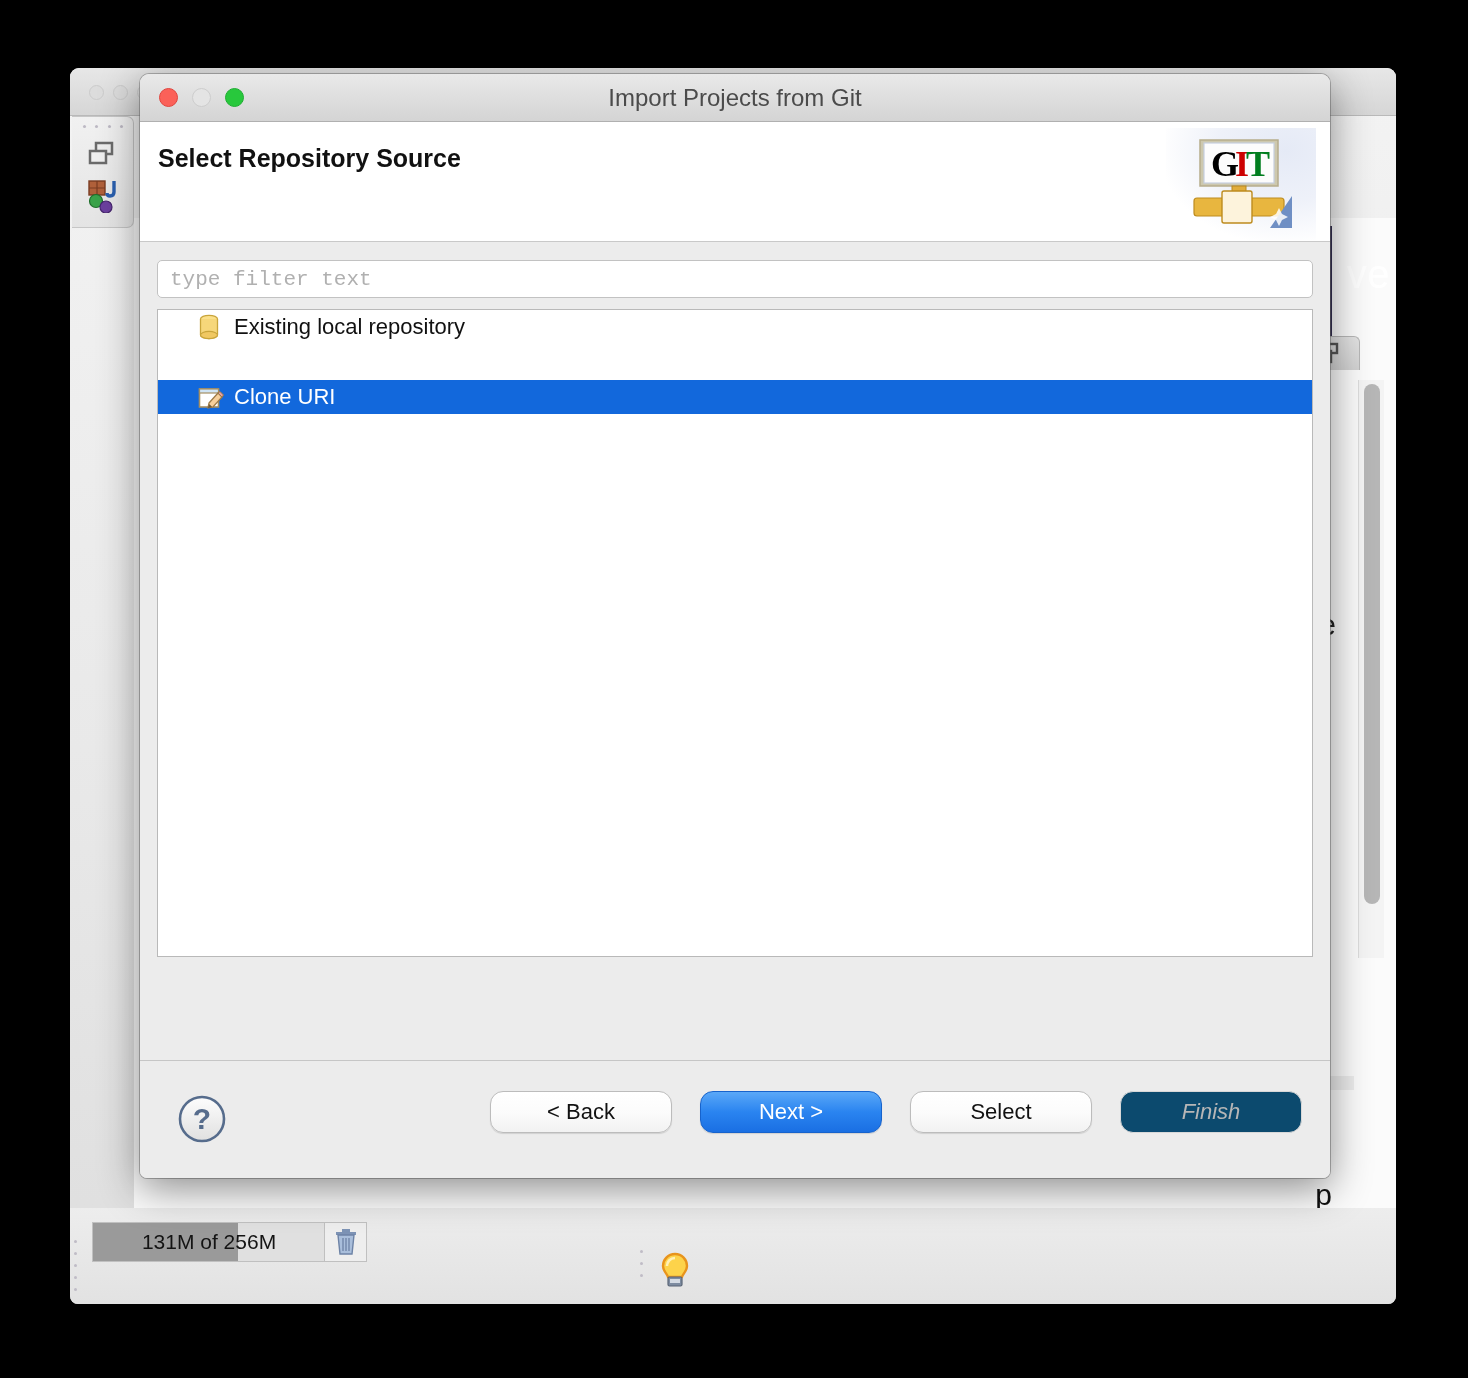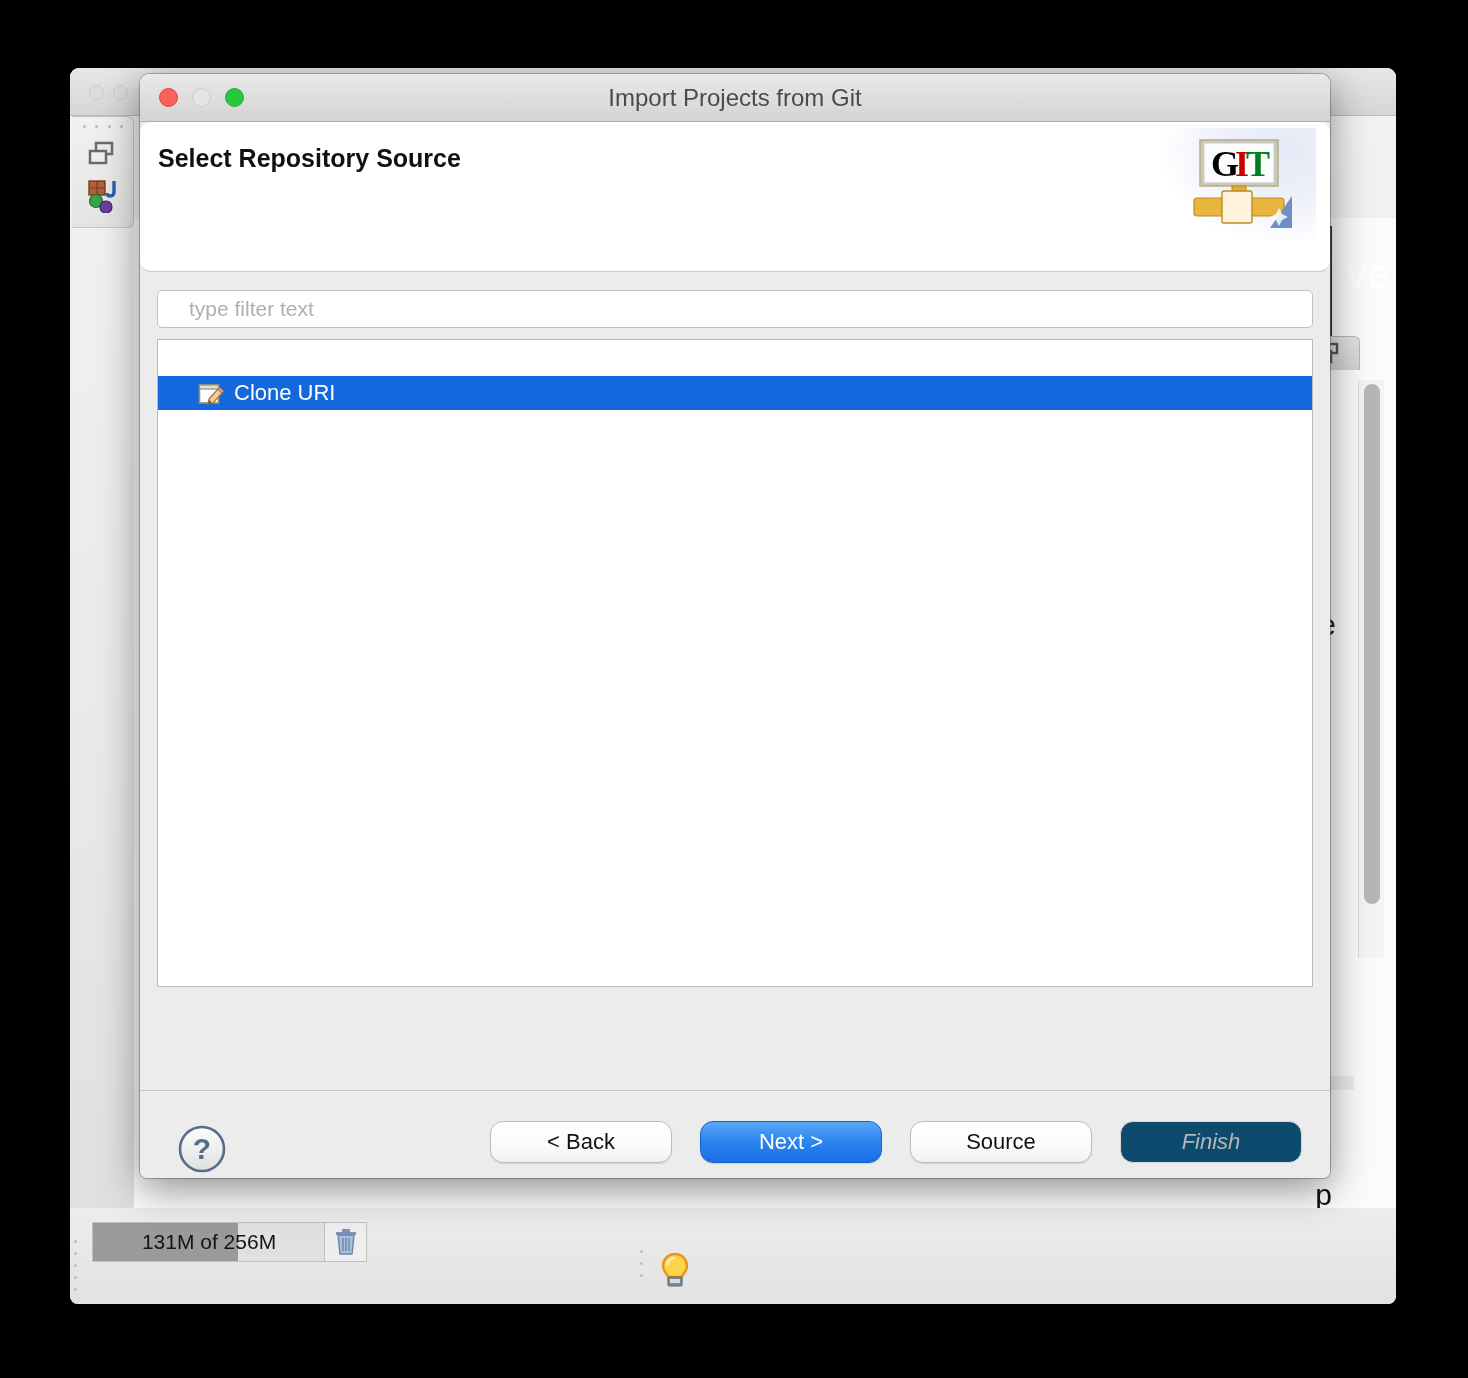--- a/index.html
+++ b/index.html
@@ -129,38 +129,38 @@
     position: absolute; left: 0; right: 0; top: 0; height: 48px;
     display: flex; align-items: center; justify-content: center;
     font-size: 24px; color: #4b4b4b;
   }
   .tlbtn { position: absolute; top: 14px; width: 19px; height: 19px; border-radius: 50%; }
   .tlbtn.close { left: 19px; background: #fb6159; border: 1px solid #e1453e; }
   .tlbtn.min   { left: 52px; background: #e4e4e4; border: 1px solid #cdcdcd; }
   .tlbtn.max   { left: 85px; background: #28c83c; border: 1px solid #1fae32; }
 
   .dlg-header {
-    position: relative; height: 150px; background: #fff;
-    border-bottom: 1px solid #c9c9c9; overflow: hidden; border-radius: 11px;
+    position: relative; height: 120px; background: #fff;
+    border-bottom: 1px solid #c9c9c9; overflow: hidden;
   }
   .dlg-head-title { position: absolute; left: 18px; top: 22px; font-size: 25px; font-weight: bold; color: #111; }
   .dlg-head-sub   { position: absolute; left: 45px; top: 66px; font-size: 22px; color: #1a1a1a; }
   .git-logo { position: absolute; right: 14px; top: 6px; width: 150px; height: 112px; }
   .logo-swoosh {
     position: absolute; right: 0; top: 0; width: 150px; height: 112px;
     background: radial-gradient(ellipse at 80% 20%, #e5eaf6 0%, #eef1f9 40%, #ffffff 75%);
   }
 
   .dlg-body { position: relative; height: 818px; background: #ececec; padding: 18px 17px 0 17px; }
 
   .filter-input {
     width: 1156px; height: 38px;
     border: 1px solid #c2c2c2; border-radius: 5px; background: #fff;
-    font-size: 21px; color: #aaa; padding: 0 31px;
-    font-family: Liberation Sans, sans-serif;
+    font-size: 21px; color: #aaa; padding: 0 12px;
+    font-family: Liberation Mono, monospace;
   }
   .filter-input::placeholder { color: #b0b0b0; }
 
   .tree-panel {
     margin-top: 11px; width: 1156px; height: 648px;
     background: #fff; border: 1px solid #b9b9b9; overflow: hidden;
   }
   .tree-row {
     display: flex; align-items: center; height: 34px; padding-left: 40px; gap: 10px;
     font-size: 22px; color: #111;
@@ -319,20 +319,30 @@
           <path d="M113 80 l3 6 l6 3 l-6 3 l-3 6 l-3 -6 l-6 -3 l6 -3 Z" fill="#ffffff" opacity=".85"></path>
         </svg>
       </div>
     </div>
 
     <div class="dlg-body">
       <input class="filter-input" type="text" placeholder="type filter text" style="">
 
       <div class="tree-panel">
 
+        <div class="tree-row">
+          <span class="ic">
+            <svg width="22" height="26" viewBox="0 0 22 26">
+              <ellipse cx="11" cy="5" rx="8.5" ry="3.6" fill="#fbe08a" stroke="#c9a53b" stroke-width="1.3"></ellipse>
+              <path d="M2.5 5 L2.5 21 A8.5 3.6 0 0 0 19.5 21 L19.5 5" fill="#f6d77a" stroke="#c9a53b" stroke-width="1.3"></path>
+              <ellipse cx="11" cy="21" rx="8.5" ry="3.6" fill="#f0c862" stroke="#c9a53b" stroke-width="1.2"></ellipse>
+            </svg>
+          </span>
+          <span>Existing local repository</span>
+        </div>
 
         <div class="tree-row selected">
           <span class="ic">
             <svg width="26" height="26" viewBox="0 0 26 26">
               <rect x="1.5" y="5" width="19" height="18" fill="#ffffff" stroke="#a58f63" stroke-width="1.6"></rect>
               <rect x="1.5" y="5" width="19" height="4" fill="#cfe4f5" stroke="#a58f63" stroke-width="1.2"></rect>
               <path d="M11 19 L20 9 L24 13 L15 23 L10 24 Z" fill="#f6cf9b" stroke="#9d7a47" stroke-width="1.3"></path>
               <path d="M20 9 L24 13 L25.5 11 L22 7.5 Z" fill="#e8a0a6" stroke="#9d7a47" stroke-width="1"></path>
               <path d="M10 24 L11.5 20 L14 23 Z" fill="#6b5a3c"></path>
             </svg>
@@ -353,20 +363,20 @@
                 <stop offset="100%" stop-color="#e0e0e0"></stop>
             </linearGradient>
           </defs>
           <text x="26" y="36" text-anchor="middle" font-family="'Liberation Sans', sans-serif" font-size="30" font-weight="bold" fill="#566c8c">?</text>
         </svg>
       </div>
 
       <div class="btn-row">
         <button class="btn">&lt; Back</button>
         <button class="btn primary">Next &gt;</button>
-        <button class="btn">Source</button>
+        <button class="btn">Select</button>
         <button class="btn disabled">Finish</button>
       </div>
     </div>
 
   </div>
 
 </div>
 
 </body></html>

